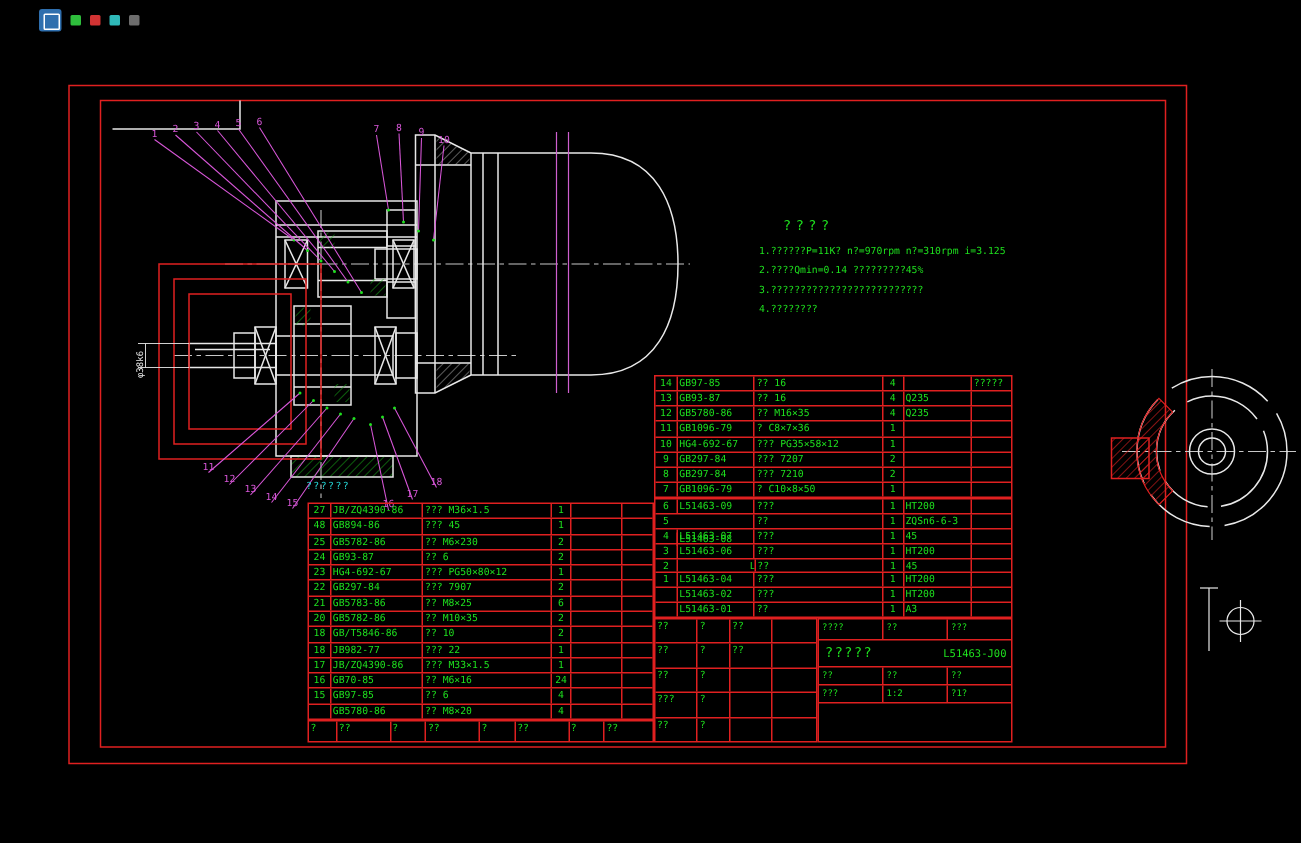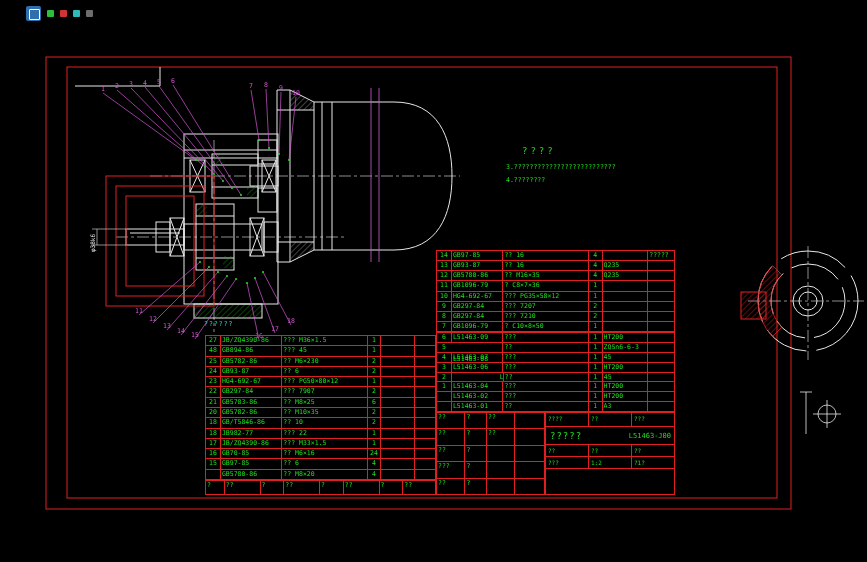--- a/index.html
+++ b/index.html
@@ -225,20 +225,22 @@
       <line x1="806" y1="392" x2="806" y2="434"></line>
       <line x1="800" y1="392" x2="812" y2="392"></line>
       <circle cx="827" cy="414" r="9"></circle>
       <line x1="813" y1="414" x2="841" y2="414"></line>
       <line x1="827" y1="400" x2="827" y2="428"></line>
     </g>
   </svg>
 
   <div id="notes">
       <div class="nt">????</div>
+      <div class="note">1.??????P=11K? n?=970rpm n?=310rpm i=3.125</div>
+      <div class="note">2.????Qmin=0.14 ?????????45%</div>
       <div class="note">3.??????????????????????????</div>
       <div class="note">4.????????</div>
     </div>
 
   <div id="view-label">??????</div>
 
   <div id="tables-layer">
       <div class="cad-table" style="left: 436px; top: 250px; width: 239px; height: 82px;">
         <div class="cad-row">
           <div class="cad-cell num" style="width: 14px;">14</div>

